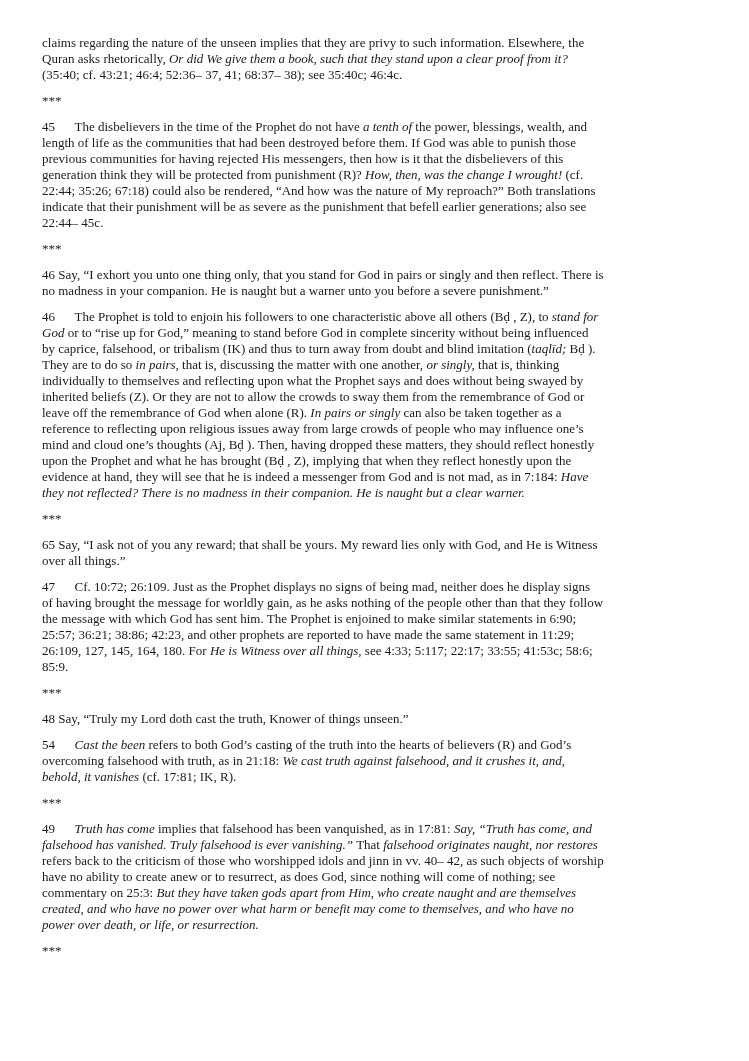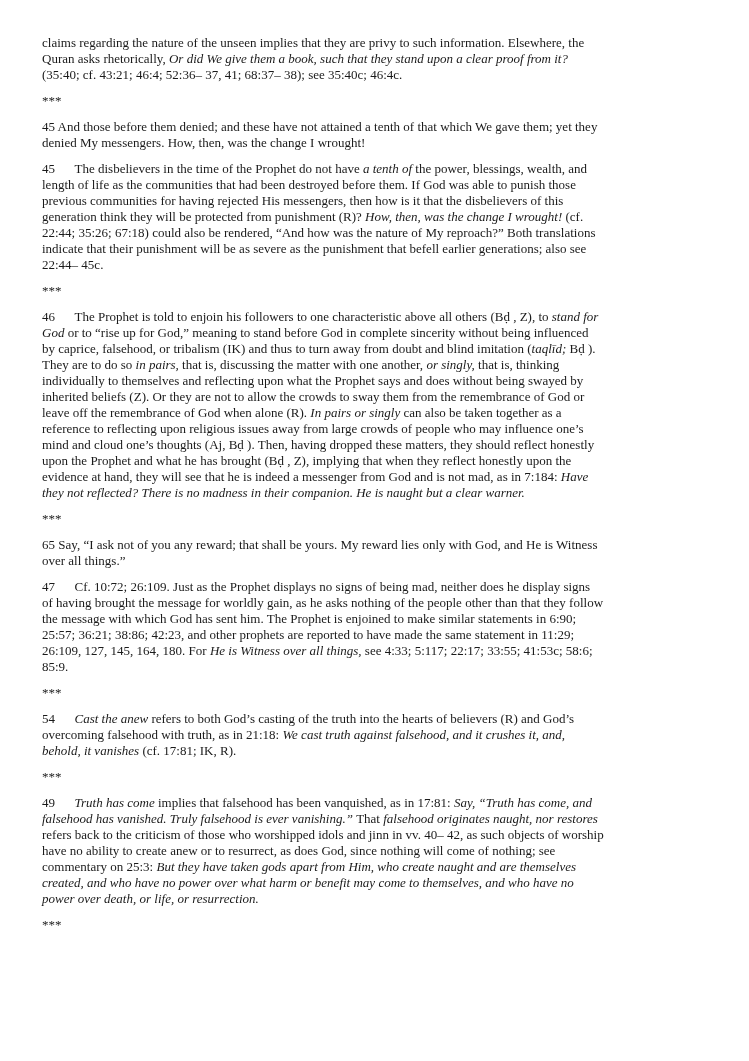--- a/index.html
+++ b/index.html
@@ -32,25 +32,26 @@
   }
   .it { font-style: italic; }
   .rm { font-style: normal; }
 </style>
 </head>
 <body>
 
 <div class="page" style="background: rgb(255, 255, 255); color: rgb(26, 26, 26);">
     <p class="para"><span class="rm">claims regarding the nature of the unseen implies that they are privy to such information. Elsewhere, the Quran asks rhetorically, </span><span class="it">Or did We give them a book, such that they stand upon a clear proof from it? </span><span class="rm">(35:40; cf. 43:21; 46:4; 52:36– 37, 41; 68:37– 38); see 35:40c; 46:4c.</span></p>
     <p class="sep">***</p>
-    <p class="para"><span class="rm">45 And those before them denied; and these have not attained a tenth of that which We gave them; yet they denied My messengers. How, then, was the change I wrought!</span></p>
     <p class="para"><span class="rm">45  The disbelievers in the time of the Prophet do not have </span><span class="it">a tenth of </span><span class="rm">the power, blessings, wealth, and length of life as the communities that had been destroyed before them. If God was able to punish those previous communities for having rejected His messengers, then how is it that the disbelievers of this generation think they will be protected from punishment (R)? </span><span class="it">How, then, was the change I wrought! </span><span class="rm">(cf. 22:44; 35:26; 67:18) could also be rendered, “And how was the nature of My reproach?” Both translations indicate that their punishment will be as severe as the punishment that befell earlier generations; also see 22:44– 45c.</span></p>
     <p class="sep">***</p>
+    <p class="para"><span class="rm">46 Say, “I exhort you unto one thing only, that you stand for God in pairs or singly and then reflect. There is no madness in your companion. He is naught but a warner unto you before a severe punishment.”</span></p>
     <p class="para"><span class="rm">46  The Prophet is told to enjoin his followers to one characteristic above all others (Bḍ , Z), to </span><span class="it">stand for God </span><span class="rm">or to “rise up for God,” meaning to stand before God in complete sincerity without being influenced by caprice, falsehood, or tribalism (IK) and thus to turn away from doubt and blind imitation (</span><span class="it">taqlīd; </span><span class="rm">Bḍ ). They are to do so </span><span class="it">in pairs, </span><span class="rm">that is, discussing the matter with one another, </span><span class="it">or singly, </span><span class="rm">that is, thinking individually to themselves and reflecting upon what the Prophet says and does without being swayed by inherited beliefs (Z). Or they are not to allow the crowds to sway them from the remembrance of God or leave off the remembrance of God when alone (R). </span><span class="it">In pairs or singly </span><span class="rm">can also be taken together as a reference to reflecting upon religious issues away from large crowds of people who may influence one’s mind and cloud one’s thoughts (Aj, Bḍ ). Then, having dropped these matters, they should reflect honestly upon the Prophet and what he has brought (Bḍ , Z), implying that when they reflect honestly upon the evidence at hand, they will see that he is indeed a messenger from God and is not mad, as in 7:184: </span><span class="it">Have they not reflected? There is no madness in their companion. He is naught but a clear warner.</span></p>
     <p class="sep">***</p>
     <p class="para"><span class="rm">65 Say, “I ask not of you any reward; that shall be yours. My reward lies only with God, and He is Witness over all things.”</span></p>
     <p class="para"><span class="rm">47  Cf. 10:72; 26:109. Just as the Prophet displays no signs of being mad, neither does he display signs of having brought the message for worldly gain, as he asks nothing of the people other than that they follow the message with which God has sent him. The Prophet is enjoined to make similar statements in 6:90; 25:57; 36:21; 38:86; 42:23, and other prophets are reported to have made the same statement in 11:29; 26:109, 127, 145, 164, 180. For </span><span class="it">He is Witness over all things, </span><span class="rm">see 4:33; 5:117; 22:17; 33:55; 41:53c; 58:6; 85:9.</span></p>
     <p class="sep">***</p>
-    <p class="para"><span class="rm">54  </span><span class="it">Cast the anew </span><span class="rm">refers to both God’s casting of the truth into the hearts of believers (R) and God’s overcoming falsehood with truth, as in 21:18: </span><span class="it">We cast truth against falsehood, and it crushes it, and, behold, it vanishes </span><span class="rm">(cf. 17:81; IK, R).</span></p>
+    <p class="para"><span class="rm">48 Say, “Truly my Lord doth cast the truth, Knower of things unseen.”</span></p>
+    <p class="para"><span class="rm">54  </span><span class="it">Cast the been </span><span class="rm">refers to both God’s casting of the truth into the hearts of believers (R) and God’s overcoming falsehood with truth, as in 21:18: </span><span class="it">We cast truth against falsehood, and it crushes it, and, behold, it vanishes </span><span class="rm">(cf. 17:81; IK, R).</span></p>
     <p class="sep">***</p>
     <p class="para"><span class="rm">49  </span><span class="it">Truth has come </span><span class="rm">implies that falsehood has been vanquished, as in 17:81: </span><span class="it">Say, “Truth has come, and falsehood has vanished. Truly falsehood is ever vanishing.” </span><span class="rm">That </span><span class="it">falsehood originates naught, nor restores </span><span class="rm">refers back to the criticism of those who worshipped idols and jinn in vv. 40– 42, as such objects of worship have no ability to create anew or to resurrect, as does God, since nothing will come of nothing; see commentary on 25:3: </span><span class="it">But they have taken gods apart from Him, who create naught and are themselves created, and who have no power over what harm or benefit may come to themselves, and who have no power over death, or life, or resurrection.</span></p>
     <p class="sep">***</p>
   </div>
 
 </body></html>

